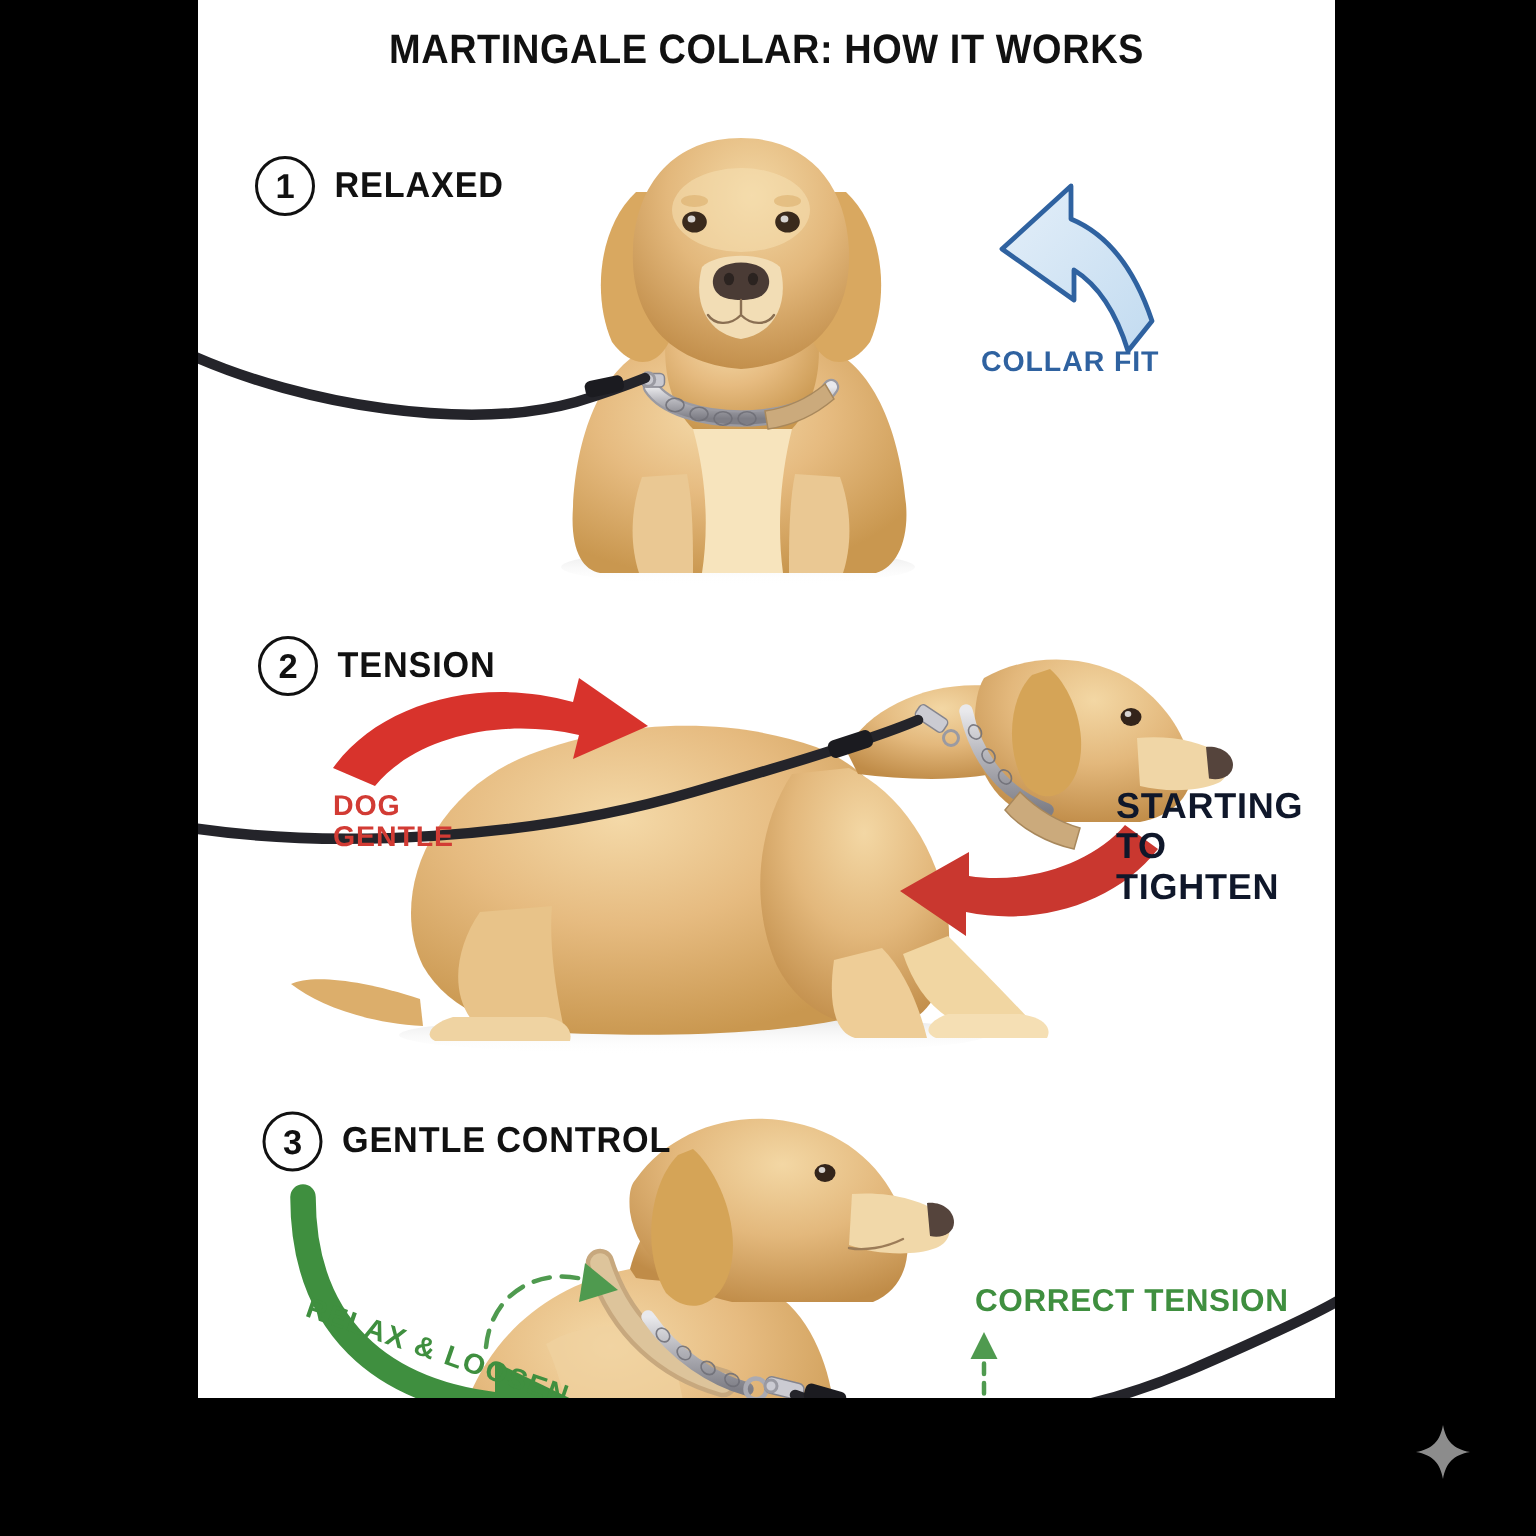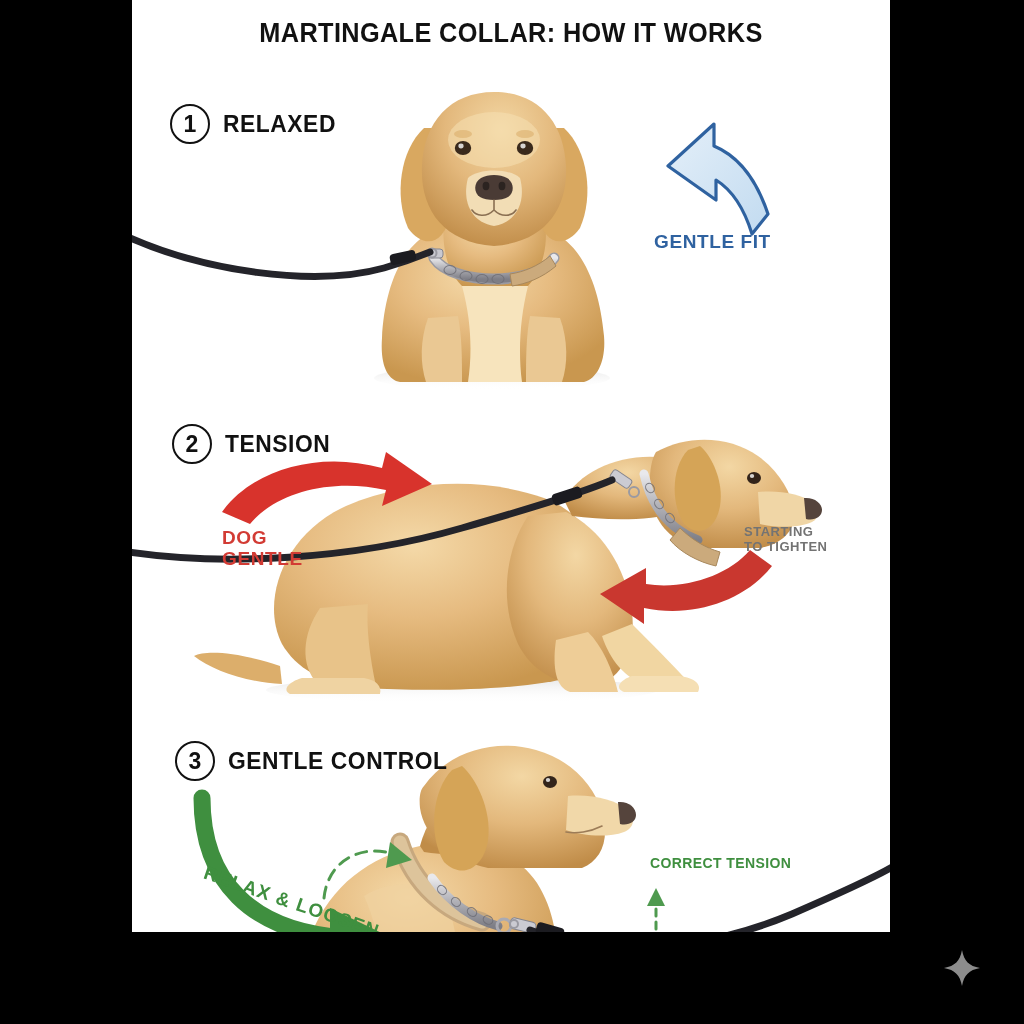--- a/index.html
+++ b/index.html
@@ -100,36 +100,36 @@
   }
   #anno-dogpulls {
     left: 90px; top: 527px;
     font-size: 19px;
     color: #d23b34;
     letter-spacing: 0.6px;
     text-align: left;
   }
   #anno-tighten {
     left: 612px; top: 525px;
-    font-size: 13px;
-    color: #737373;
+    font-size: 24px;
+    color: #0f172a;
     letter-spacing: 0.5px;
     text-align: left;
   }
   #anno-relax {
     left: 76px; top: 862px;
     font-size: 19px;
     color: #3f8f3f;
     letter-spacing: 1.1px;
     transform: rotate(19deg);
     transform-origin: left top;
   }
   #anno-correct {
     left: 518px; top: 856px;
-    font-size: 14px;
+    font-size: 21px;
     color: #3f8f3f;
     letter-spacing: 0.4px;
   }
 
   
   .layer {
     position: absolute;
     left: 0; top: 0;
     width: 758px; height: 1024px;
     pointer-events: none;
@@ -410,21 +410,21 @@
     <div class="step-header" id="step2-header">
       <div class="step-badge">2</div>
       <div class="step-label">TENSION</div>
     </div>
 
     <div class="step-header" id="step3-header">
       <div class="step-badge">3</div>
       <div class="step-label">GENTLE CONTROL</div>
     </div>
 
-    <div class="anno" id="anno-loose">GENTLE FIT</div>
+    <div class="anno" id="anno-loose">COLLAR FIT</div>
 
     <div class="anno" id="anno-dogpulls">DOG
 GENTLE</div>
 
     <div class="anno" id="anno-tighten">STARTING
 TO TIGHTEN</div>
 
     <div class="anno" id="anno-relax">RELAX &amp; LOOSEN</div>
 
     <div class="anno" id="anno-correct">CORRECT TENSION</div>

